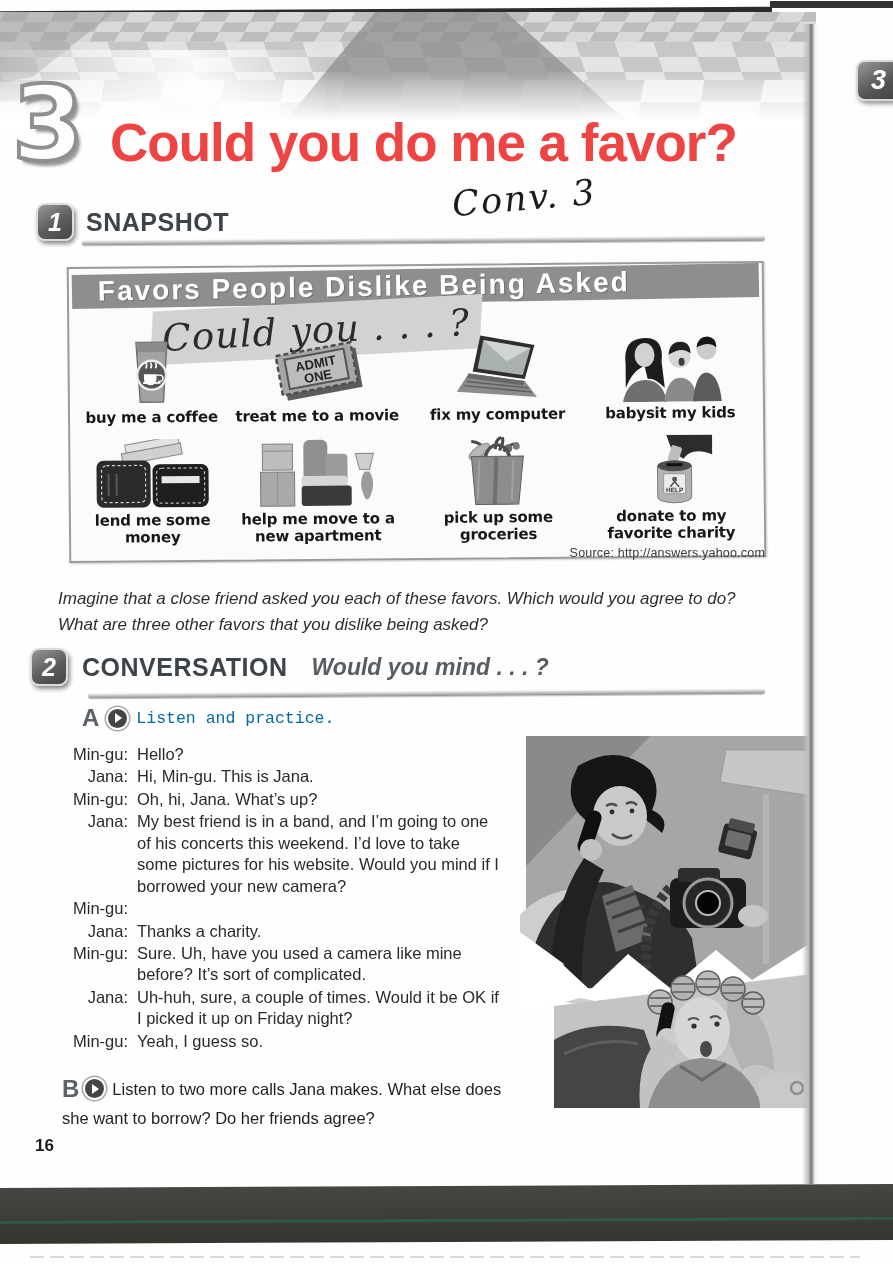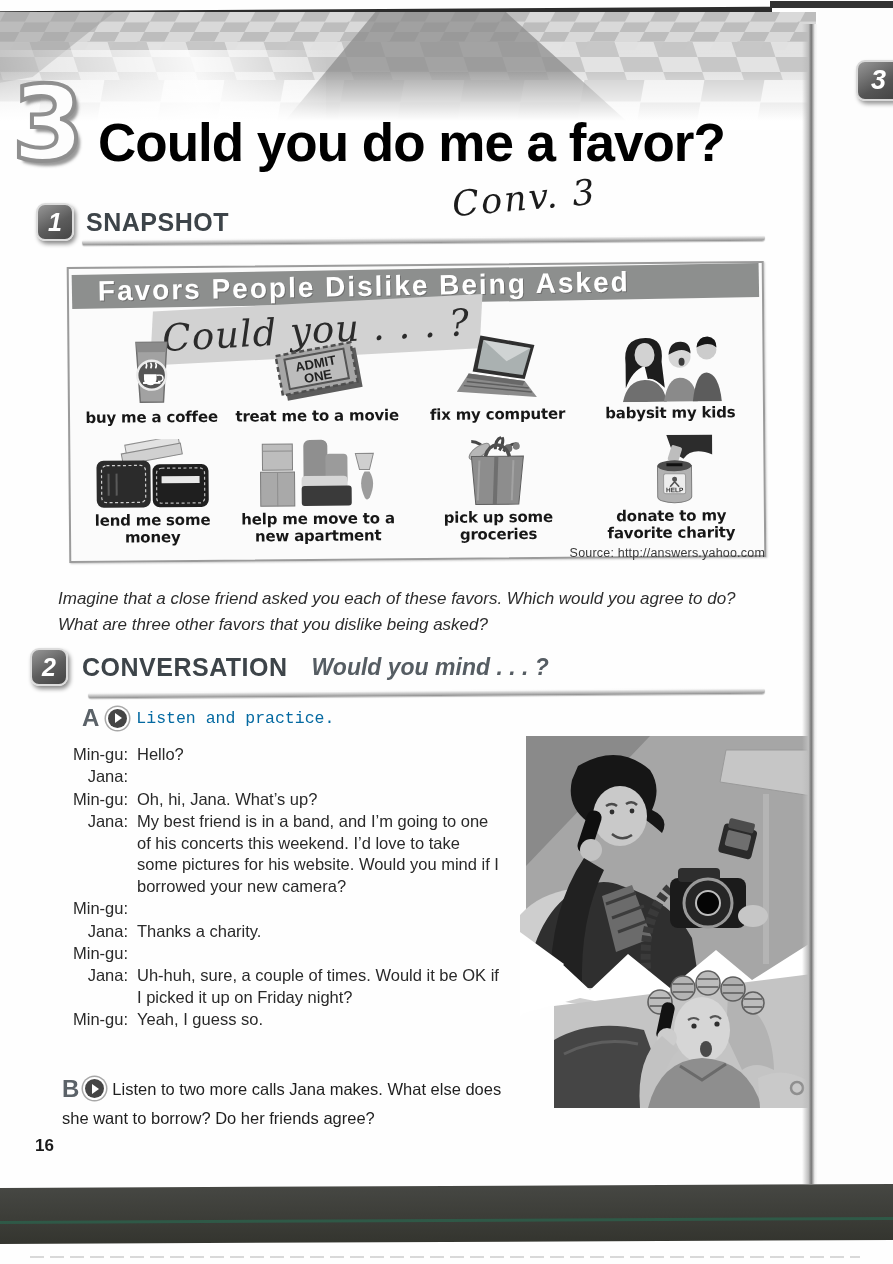--- a/index.html
+++ b/index.html
@@ -24,22 +24,22 @@
                 background:#9f9f9f; opacity:.5;
                 clip-path:polygon(0 0, 14% 0, 4% 55%, 0 60%); }
   .banner-fade { position:absolute; left:0; bottom:0; width:100%; height:60px;
                  background:linear-gradient(rgba(255,255,255,0), #fff 85%); }
   .banner-fade-left { position:absolute; left:0; bottom:0; width:40%; height:80px;
                  background:linear-gradient(75deg, rgba(255,255,255,0), rgba(255,255,255,.85) 60%, rgba(255,255,255,0)); }
 
   .unit-num { position:absolute; left:12px; top:72px; font-size:104px; line-height:1; font-weight:bold;
               color:#fdfdfd; -webkit-text-stroke:4px #8f8f8f;
               text-shadow:4px 5px 3px rgba(70,70,70,.55); font-family:"DejaVu Sans", sans-serif; }
-  .unit-title { position:absolute; left:98px; top:112px; font-size:53px; letter-spacing:-1px;
-                color:#000000; font-weight:600; }
+  .unit-title { position:absolute; left:110px; top:112px; font-size:53px; letter-spacing:-1px;
+                color:#ef4444; font-weight:600; }
 
   .handwriting { position:absolute; left:452px; top:178px; font-family:"DejaVu Serif", serif;
                  font-style:italic; font-size:35px; color:#1c1c1c; transform:rotate(-5deg); letter-spacing:2px; }
 
   
   .num-badge { width:38px; height:38px; border-radius:9px;
                background:linear-gradient(150deg,#979797 0%, #5c5c5c 55%, #454545 100%);
                border:2px solid #dcdcdc; box-shadow:2px 3px 4px rgba(0,0,0,.45);
                color:#fff; font-weight:bold; font-style:italic; font-size:25px;
                display:flex; align-items:center; justify-content:center; }
@@ -296,38 +296,40 @@
     <span class="part-instr">Listen and practice.</span>
   </div>
 
   <div id="dialogue">
     <div class="dlg-row">
         <div class="spk">Min-gu:</div>
         <div class="txt">Hello?</div>
       </div>
     <div class="dlg-row">
         <div class="spk">Jana:</div>
+        <div class="txt">Hi, Min-gu. This is Jana.</div>
       </div>
     <div class="dlg-row">
         <div class="spk">Min-gu:</div>
         <div class="txt">Oh, hi, Jana. What’s up?</div>
       </div>
     <div class="dlg-row">
         <div class="spk">Jana:</div>
         <div class="txt">My best friend is in a band, and I’m going to one of his concerts this weekend. I’d love to take some pictures for his website. Would you mind if I borrowed your new camera?</div>
       </div>
     <div class="dlg-row">
         <div class="spk">Min-gu:</div>
       </div>
     <div class="dlg-row">
         <div class="spk">Jana:</div>
         <div class="txt">Thanks a charity.</div>
       </div>
     <div class="dlg-row">
         <div class="spk">Min-gu:</div>
+        <div class="txt">Sure. Uh, have you used a camera like mine before? It’s sort of complicated.</div>
       </div>
     <div class="dlg-row">
         <div class="spk">Jana:</div>
         <div class="txt">Uh-huh, sure, a couple of times. Would it be OK if I picked it up on Friday night?</div>
       </div>
     <div class="dlg-row">
         <div class="spk">Min-gu:</div>
         <div class="txt">Yeah, I guess so.</div>
       </div>
   </div>

